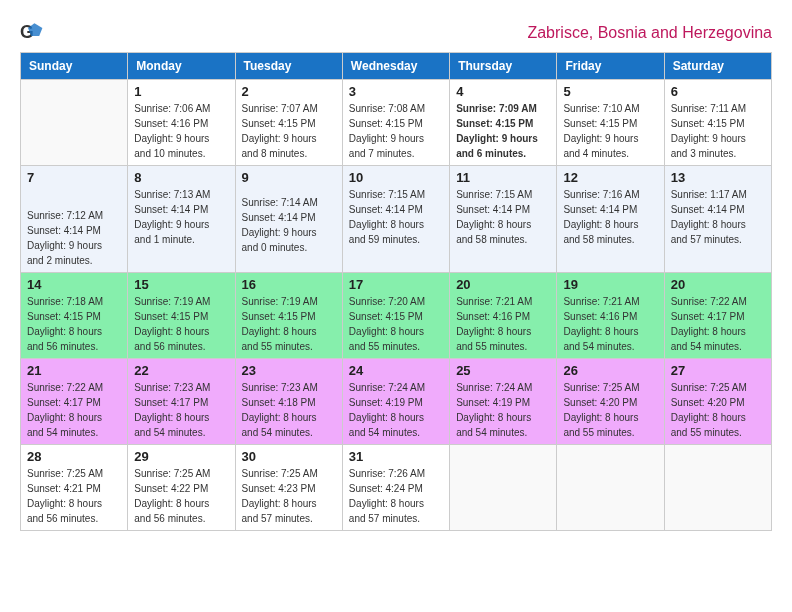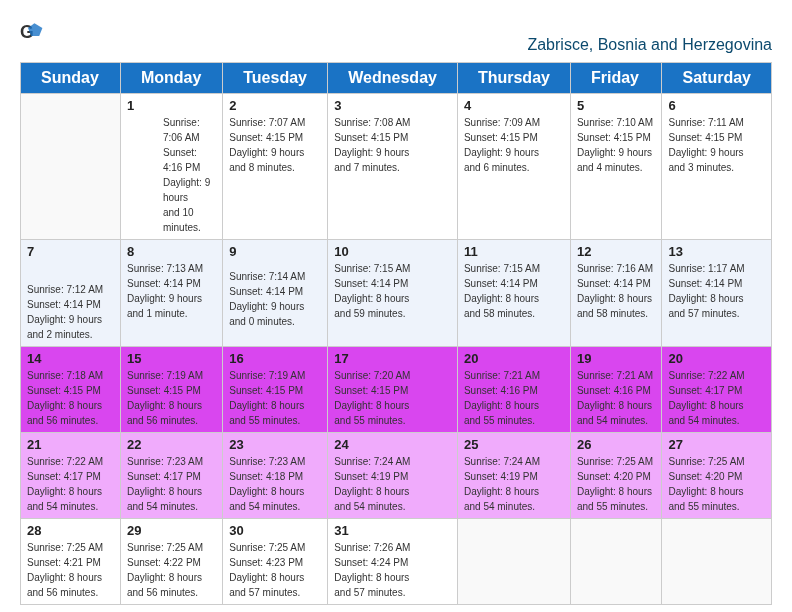--- a/index.html
+++ b/index.html
@@ -34,34 +34,34 @@
       text-align: right;
     }
     .month-title {
       font-size: 36px;
       font-weight: bold;
       color: #222;
       line-height: 1.1;
     }
     .subtitle {
       font-size: 16px;
-      color: #0c4a6e;
-      margin-top: 16px;
+      color: #be185d;
+      margin-top: 4px;
     }
     .calendar {
       width: 100%;
       border-collapse: collapse;
       margin-top: 8px;
     }
     .calendar th {
       background-color: #1a73c5;
       color: #fff;
       text-align: left;
-      padding: 6px 20px;
-      font-size: 16px;
+      padding: 6px 8px;
+      font-size: 12px;
       font-weight: bold;
       border: 1px solid #ccc;
     }
     .calendar td {
       vertical-align: top;
       border: 1px solid #ccc;
       padding: 4px 6px;
       font-size: 10.5px;
       color: #333;
       width: calc(100% / 7);
@@ -81,21 +81,21 @@
     .day-info {
       font-size: 10px;
       color: #333;
       line-height: 1.5;
     }
     .calendar tr:nth-child(even) td:not(.empty) {
     }
     
     .week-row-0 td { background-color: #fff; }
     .week-row-1 td { background-color: #eef3fb; }
-    .week-row-2 td { background-color: #d946ef; }
+    .week-row-2 td { background-color: #86efac; }
     .week-row-3 td { background-color: #f0abfc; }
     .week-row-4 td { background-color: #fff; }
     .week-row-0 td.empty, .week-row-1 td.empty, .week-row-2 td.empty,
     .week-row-3 td.empty, .week-row-4 td.empty { background: #f9f9f9; }
   </style>
 </head>
 <body>
 
 <div class="header-logo">
   <div class="logo">
@@ -119,42 +119,42 @@
         <th>Thursday</th>
         <th>Friday</th>
         <th>Saturday</th>
       </tr>
   </thead>
   <tbody id="calendar-body">
   <tr class="week-row-0">
         <td class="empty"></td>
         <td>
           <span class="day-number">1</span>
-          <div class="day-info" style="white-space: pre-line; margin-left: 36px;">Sunrise: 7:06 AM
+          <div class="day-info" style="white-space: pre-line;">Sunrise: 7:06 AM
 Sunset: 4:16 PM
 Daylight: 9 hours
 and 10 minutes.</div>
         </td>
         <td>
           <span class="day-number">2</span>
           <div class="day-info" style="white-space: pre-line;">Sunrise: 7:07 AM
 Sunset: 4:15 PM
 Daylight: 9 hours
 and 8 minutes.</div>
         </td>
         <td>
           <span class="day-number">3</span>
           <div class="day-info" style="white-space: pre-line;">Sunrise: 7:08 AM
 Sunset: 4:15 PM
 Daylight: 9 hours
 and 7 minutes.</div>
         </td>
         <td>
           <span class="day-number">4</span>
-          <div class="day-info" style="white-space: pre-line;">Sunrise: 7:09 AM
+          <div class="day-info" style="white-space: pre-line; font-weight: bold;">Sunrise: 7:09 AM
 Sunset: 4:15 PM
 Daylight: 9 hours
 and 6 minutes.</div>
         </td>
         <td>
           <span class="day-number">5</span>
           <div class="day-info" style="white-space: pre-line;">Sunrise: 7:10 AM
 Sunset: 4:15 PM
 Daylight: 9 hours
 and 4 minutes.</div>

